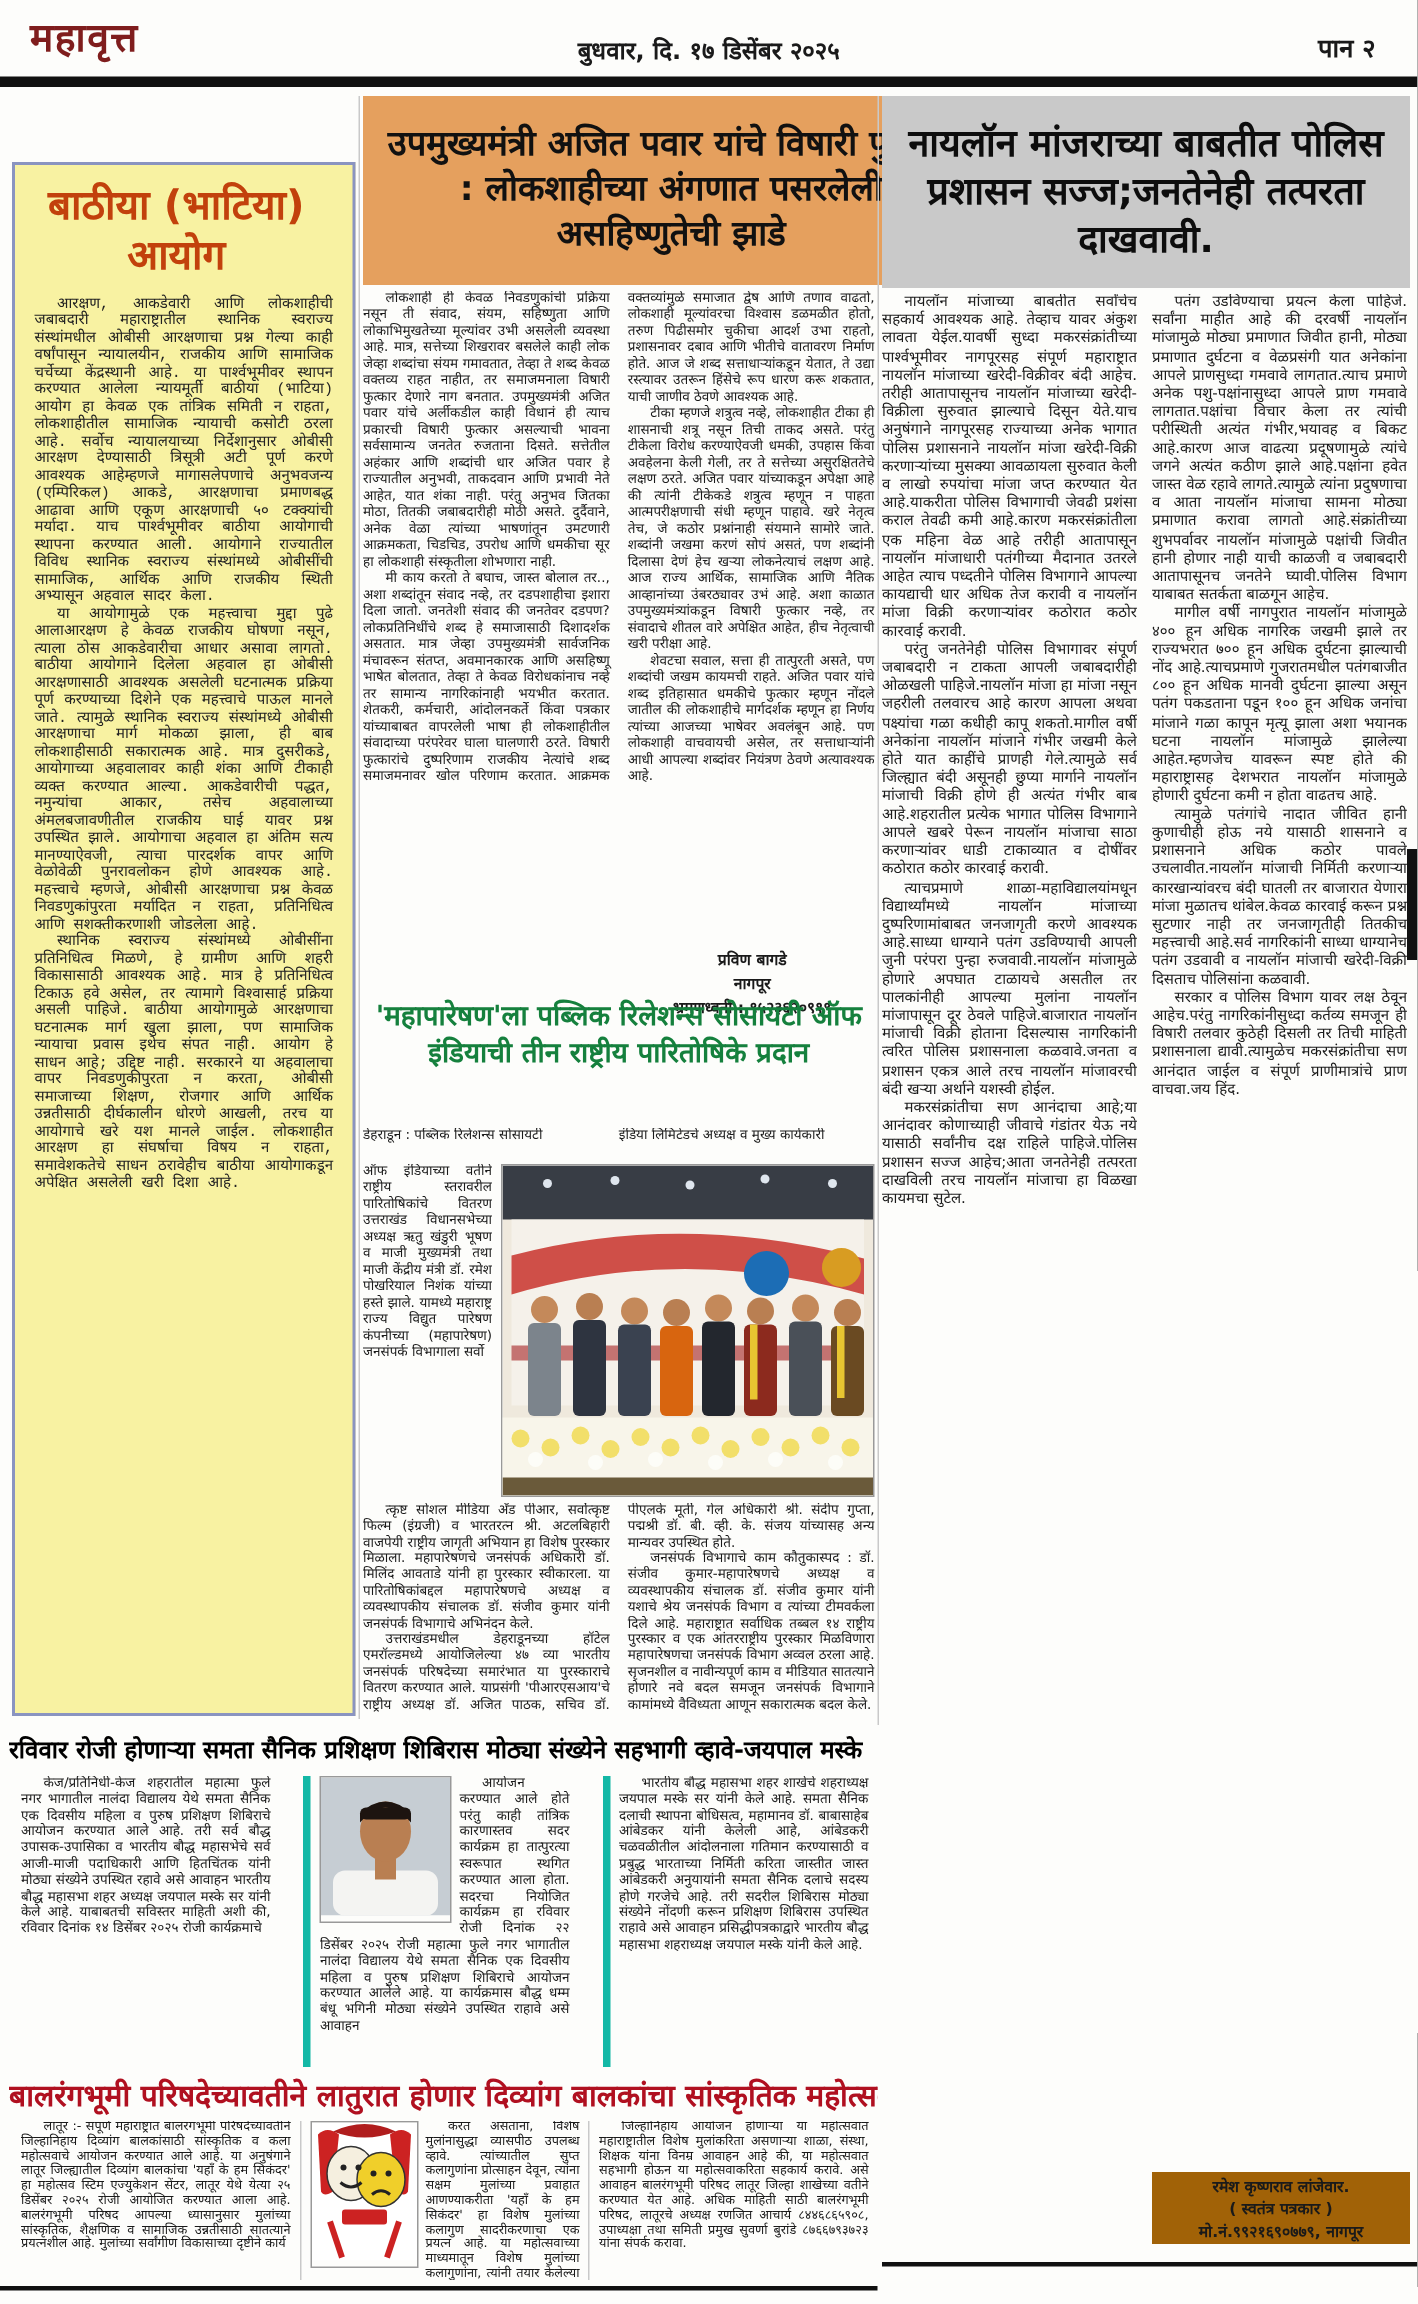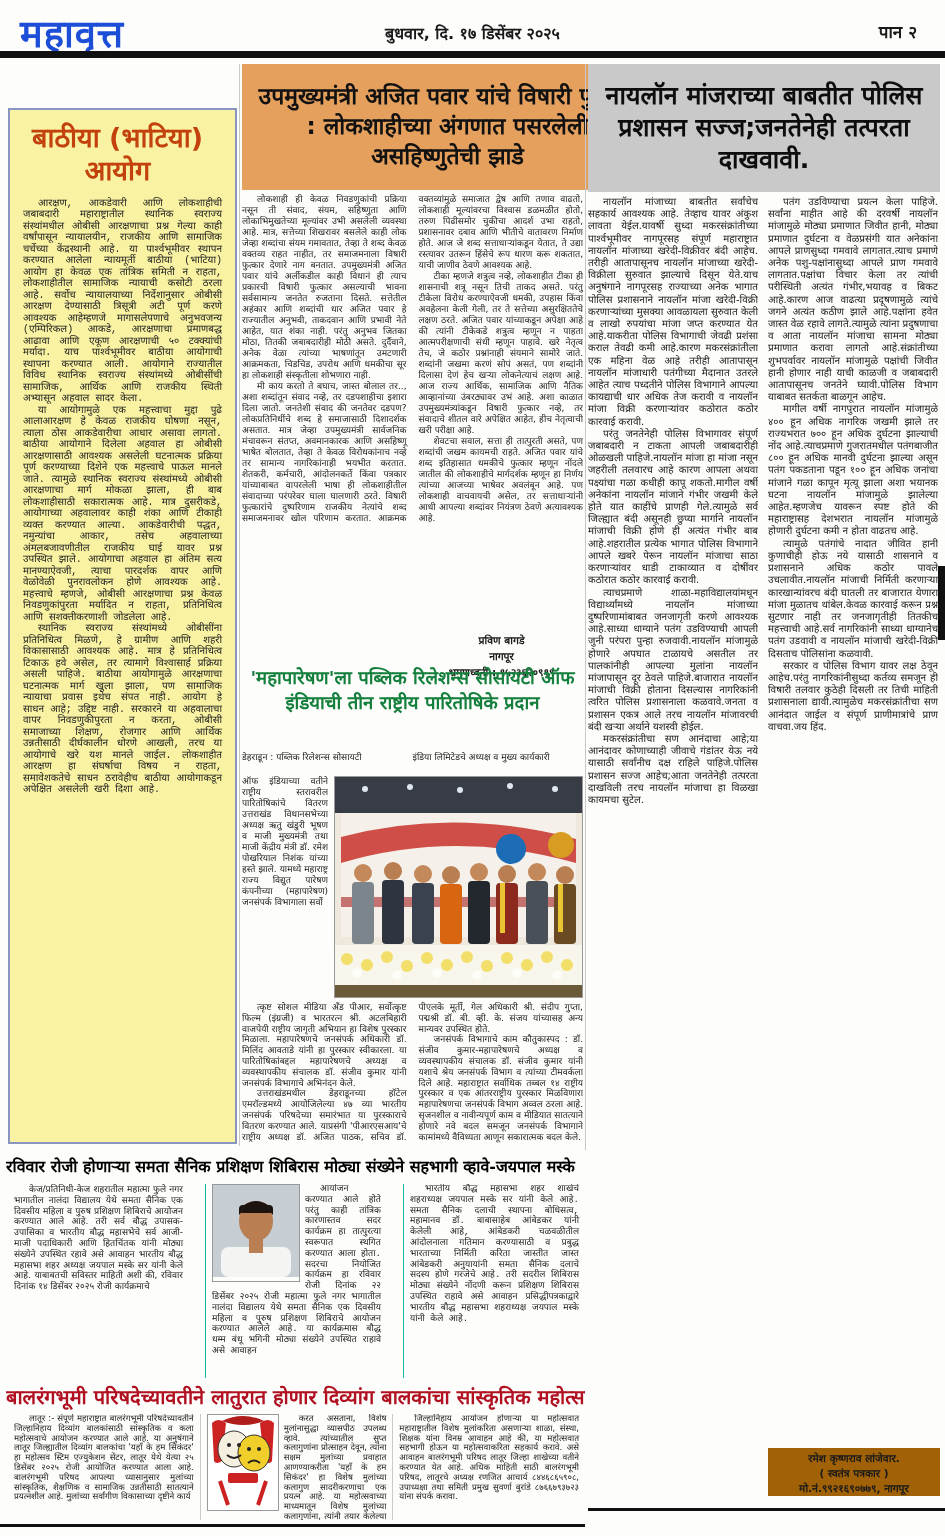--- a/index.html
+++ b/index.html
@@ -1,19 +1,19 @@
 <!DOCTYPE html>
 <html><head>
 <meta charset="utf-8">
 <style>
   html,body{margin:0;padding:0;background:#777;}
   #page{position:relative;width:945px;height:1536px;background:#fdfdfb;margin:0 auto;overflow:hidden;
         font-family:"DejaVu Sans",sans-serif;color:#1a1a1a;}
   
-  .logo{position:absolute;left:20px;top:6px;font-size:38px;font-weight:900;color:#1d4ed8;
+  .logo{position:absolute;left:20px;top:6px;font-size:26px;font-weight:900;color:#7f1d1d;
         letter-spacing:1px;font-family:"DejaVu Serif",serif;text-align:center;}
   .issue-date{position:absolute;left:0;right:0;top:22px;text-align:center;font-size:16px;font-weight:bold;}
   .page-no{position:absolute;right:28px;top:20px;font-size:17px;font-weight:bold;}
   .top-rule{position:absolute;left:0;top:51px;width:945px;height:7px;background:#111;}
   
   .bt p{margin:0;text-align:justify;text-indent:15px;}
   .rule-h{position:absolute;background:#111;}
   .vrule{position:absolute;width:1px;background:#c9c9c9;}
   
   .ed-kicker{position:absolute;left:8px;top:66px;width:229px;height:38px;background:#2b55a8;border:1px solid #222;
@@ -49,21 +49,21 @@
   .ny-col1{left:588px;}
   .ny-col2{left:768px;}
   .byline-ny{position:absolute;left:768px;top:1448px;width:172px;background:#a16207;text-align:center;
              font-weight:bold;font-size:10.5px;line-height:15px;padding-top:3px;}
   .right-bar{position:absolute;left:938px;top:566px;width:7px;height:74px;background:#111;}
   
   .sam-head{position:absolute;left:6px;top:1155px;width:579px;font-size:16px;font-weight:900;
             white-space:nowrap;overflow:hidden;color:#000;}
   .sam-body{position:absolute;left:8px;top:1184px;width:577px;height:194px;display:flex;gap:16px;}
   .sam-col{width:183px;overflow:hidden;font-size:9px;line-height:10.8px;padding:0 6px;box-sizing:content-box;}
-  .sam-col + .sam-col{border-left:1px solid #14b8a6;font-family:Liberation Mono, monospace;}
+  .sam-col + .sam-col{border-left:5px solid #14b8a6;}
   .float-img{float:left;margin:0 5px 2px 0;border:1px solid #999;}
   
   .bal-head{position:absolute;left:6px;top:1383px;width:579px;text-align:center;color:#b01020;
             font-size:20px;font-weight:900;white-space:nowrap;overflow:hidden;}
   .bal-body{position:absolute;left:8px;top:1414px;width:577px;height:106px;display:flex;}
   .bal-col{width:183px;overflow:hidden;font-size:8.5px;line-height:9.8px;padding:0 6px;}
   .bal-col + .bal-col{border-left:1px solid #c9c9c9;}
 </style>
 </head>
 <body>

